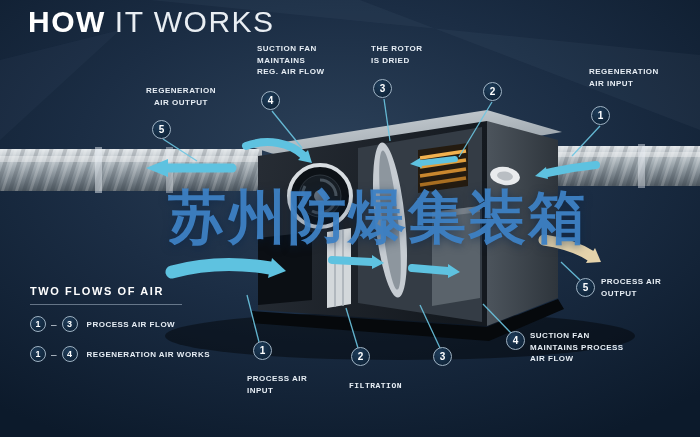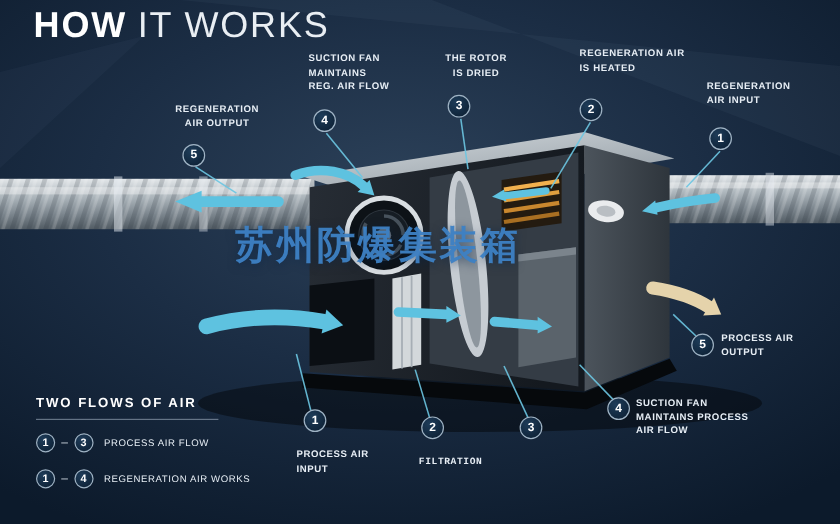--- a/index.html
+++ b/index.html
@@ -6,52 +6,52 @@
   .stage {
     position:relative; width:700px; height:437px; overflow:hidden;
     font-family:"Liberation Sans", sans-serif;
     background:
       radial-gradient(ellipse 540px 320px at 48% 36%, #2c4159 0%, #1b2d44 48%, #0c1a2b 100%);
   }
   .title { position:absolute; left:28px; top:5px; z-index:7; color:#ffffff; font-size:30px; letter-spacing:1.5px; }
   .title .w1 { font-weight:700; }
   .title .w2 { font-weight:300; color:#e9eef3; margin-left:9px; }
   .watermark {
-    position:absolute; left:196px; top:188px; z-index:5;
-    font-size:32px; font-weight:700; letter-spacing:2px; line-height:1;
+    position:absolute; left:168px; top:188px; z-index:5;
+    font-size:58px; font-weight:700; letter-spacing:2px; line-height:1;
     color:rgba(61,129,196,0.95);
     text-shadow:0 2px 8px rgba(8,35,70,0.55);
     font-family:sans-serif;
     white-space:nowrap;
   }
   .badge {
     position:absolute; z-index:8; width:19px; height:19px; box-sizing:border-box;
     border-radius:50%; border:1px solid #9fb3c4;
     background:radial-gradient(circle at 35% 30%, #1e3c59, #0b1d30);
     color:#fff; font-size:10px; font-weight:700;
     display:flex; align-items:center; justify-content:center;
   }
   .lbl {
     position:absolute; z-index:8; color:#e6edf4;
     font-size:8px; font-weight:700; letter-spacing:0.5px; line-height:1.45;
     white-space:pre-line;
   }
   .lbl.center { text-align:center; }
-  .legend { position:absolute; left:30px; top:285px; z-index:8;margin-top:45px; }
+  .legend { position:absolute; left:30px; top:285px; z-index:8; }
   .legend-heading { font-size:11px; font-weight:700; color:#ffffff; letter-spacing:1.6px; }
   .legend-line { width:152px; height:1px; background:rgba(200,215,230,0.45); margin:7px 0 11px; }
   .legend-row { display:flex; align-items:center; margin-bottom:14px; }
   .badge-sm {
     width:16px; height:16px; box-sizing:border-box; border-radius:50%;
     border:1px solid #9fb3c4; background:radial-gradient(circle at 35% 30%, #1e3c59, #0b1d30);
     color:#fff; font-size:9px; font-weight:700;
     display:flex; align-items:center; justify-content:center; flex:0 0 auto;
   }
   .legend-row .dash { color:#cfd8e0; font-size:10px; margin:0 5px; }
-  .legend-row .legend-label { font-size:8px; font-weight:400; color:#e6edf4; letter-spacing:0.5px; margin-left:9px; }
+  .legend-row .legend-label { font-size:8px; font-weight:700; color:#e6edf4; letter-spacing:0.5px; margin-left:9px; }
   svg.scene { position:absolute; left:0; top:0; z-index:1; }
 </style>
 </head>
 <body>
 
 <div class="stage">
 
   <svg class="scene" width="700" height="437" viewBox="0 0 700 437">
     <defs>
       <linearGradient id="ductG" x1="0" y1="0" x2="0" y2="1">
@@ -212,24 +212,22 @@
   <div class="badge" style="left:506px; top:331px;">4</div>
   <div class="badge" style="left:433px; top:347px;">3</div>
   <div class="badge" style="left:351px; top:347px;">2</div>
   <div class="badge" style="left:253px; top:341px;">1</div>
 
   <div class="lbl center" style="left:134px; top:85px; width:94px;">REGENERATION
 AIR OUTPUT</div>
   <div class="lbl" style="left:257px; top:43px;">SUCTION FAN
 MAINTAINS
 REG. AIR FLOW</div>
-  <div class="lbl" style="left:371px; top:43px;text-align:center;">THE ROTOR
+  <div class="lbl" style="left:371px; top:43px;">THE ROTOR
 IS DRIED</div>
-  <div class="lbl" style="left:483px; top:39px;">REGENERATION AIR
-IS HEATED</div>
   <div class="lbl" style="left:589px; top:66px;">REGENERATION
 AIR INPUT</div>
   <div class="lbl" style="left:601px; top:276px;">PROCESS AIR
 OUTPUT</div>
   <div class="lbl" style="left:530px; top:330px;">SUCTION FAN
 MAINTAINS PROCESS
 AIR FLOW</div>
   <div class="lbl" style="left:349px; top:380px;font-family:Liberation Mono, monospace;">FILTRATION</div>
   <div class="lbl" style="left:247px; top:373px;">PROCESS AIR
 INPUT</div>

